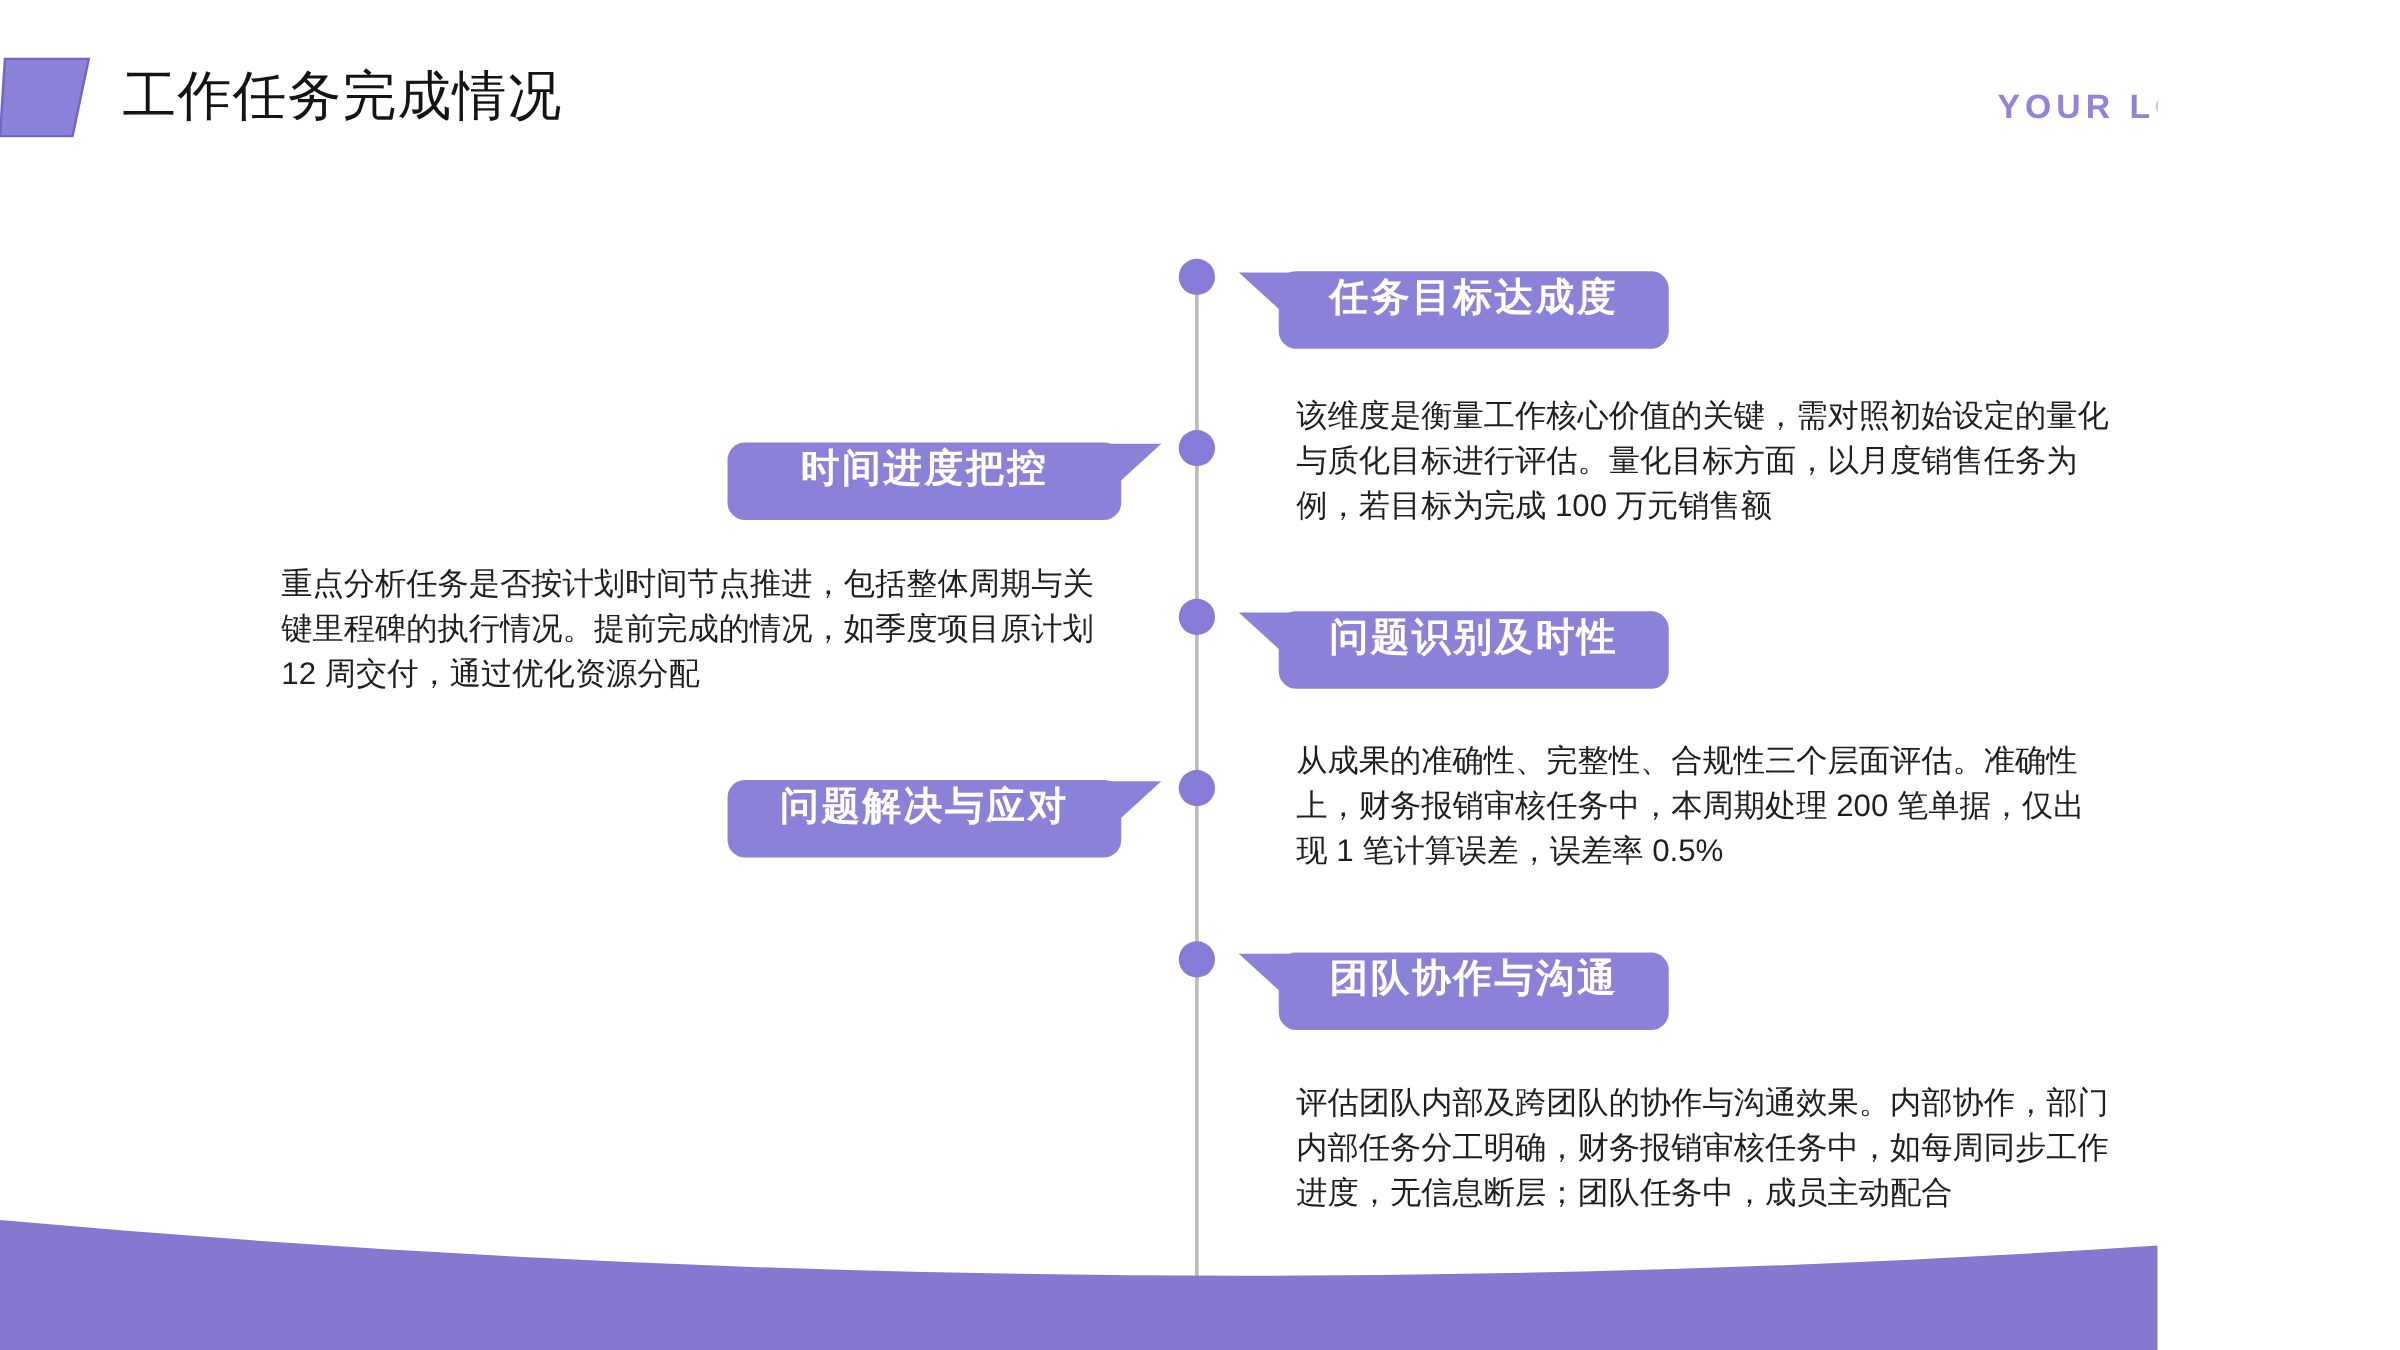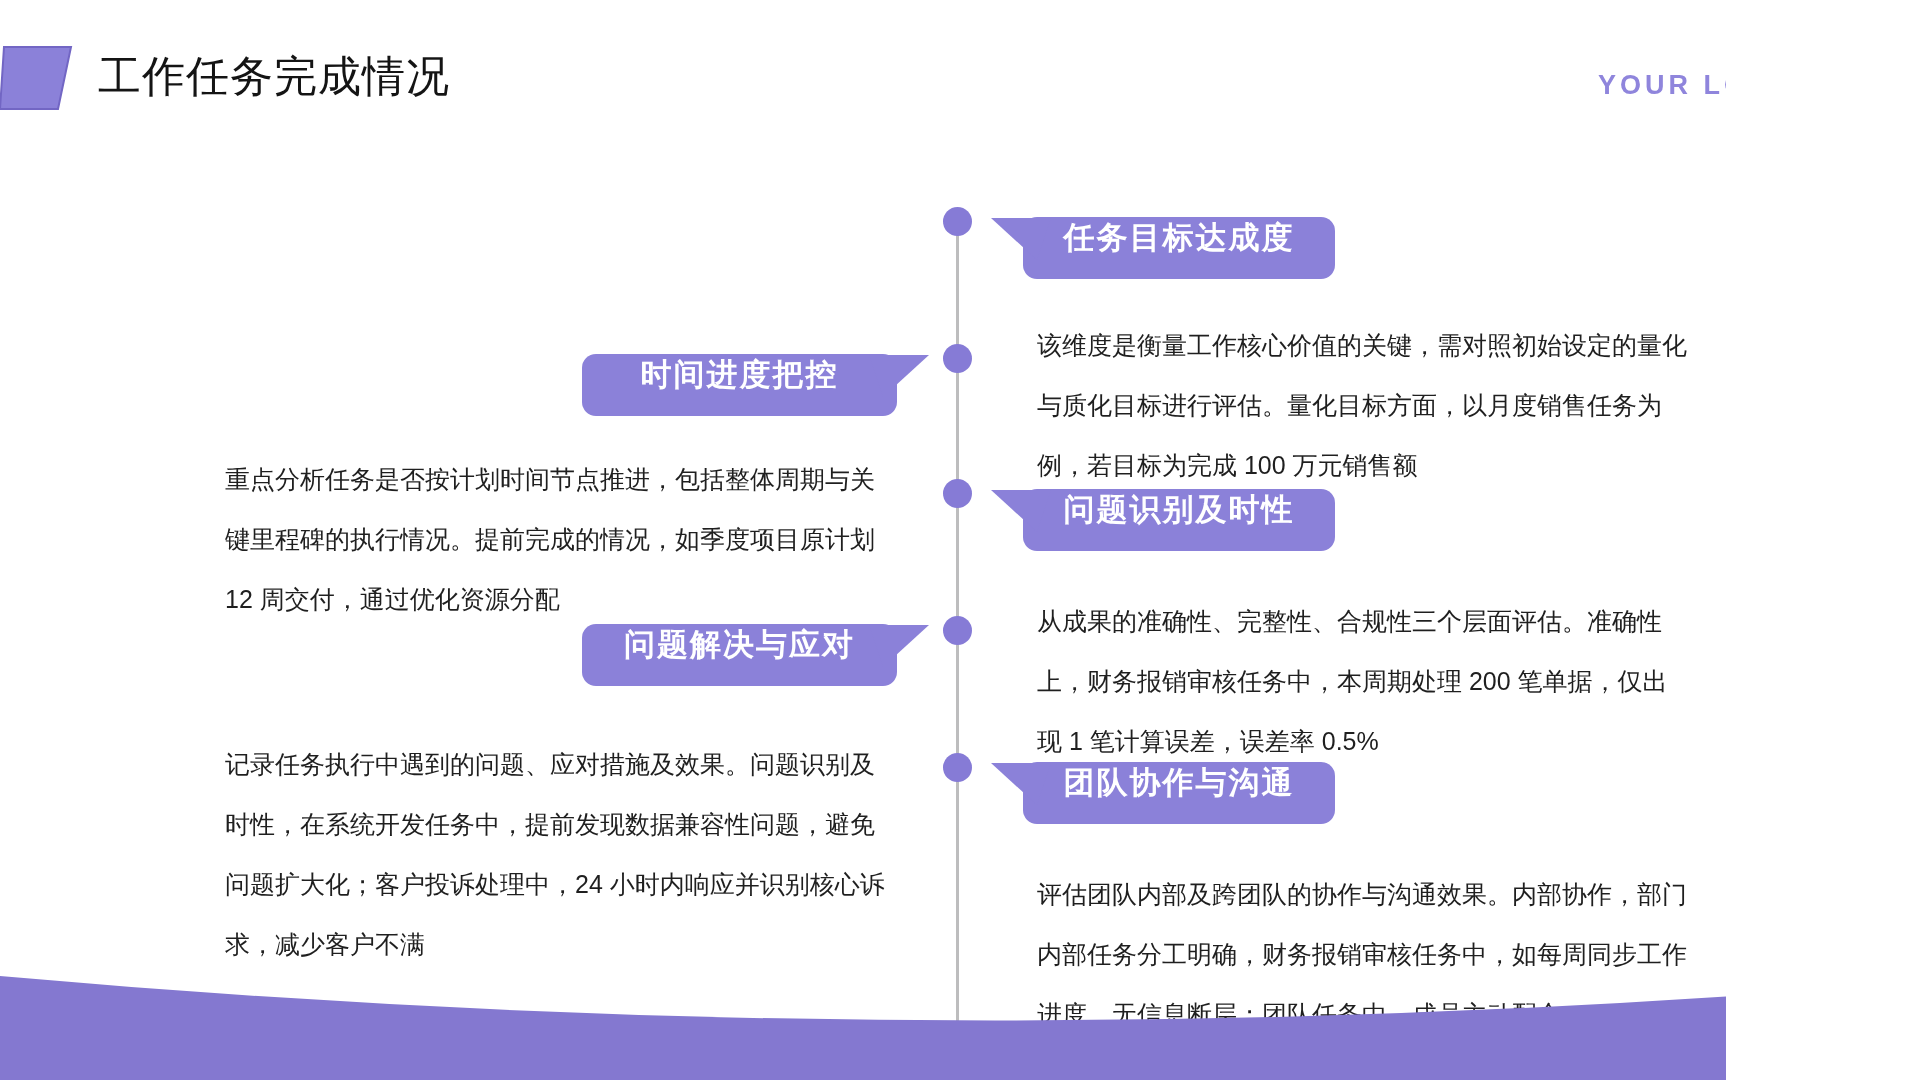--- a/index.html
+++ b/index.html
@@ -44,21 +44,21 @@
     letter-spacing:2px; z-index:3; white-space:nowrap;
   }
   .banner.side-right { left:1023px; width:312px; }
   .banner.side-left  { left:582px;  width:315px; }
   .tail { position:absolute; top:-1px; }
   .banner.side-right .tail { left:-34px; }
   .banner.side-left  .tail { right:-34px; }
 
   .para {
     position:absolute;
-    font-size:25px; line-height:60px; color:#1f1f1f;
+    font-size:25px; line-height:36px; color:#1f1f1f;
     z-index:2;
   }
   .para.side-right { left:1037px; width:655px; text-align:left; }
   .para.side-left  { left:225px;  width:665px; text-align:left; }
 
   
   .wave { position:absolute; left:0; top:0; z-index:2; }
 </style>
 </head>
 <body>
@@ -102,21 +102,20 @@
     <span>问题识别及时性</span>
   </div>
   <div class="para side-right" style="top:591px">从成果的准确性、完整性、合规性三个层面评估。准确性上，财务报销审核任务中，本周期处理 200 笔单据，仅出现 1 笔计算误差，误差率 0.5%</div>
 
   <div class="banner side-left" style="top:624px">
     <svg class="tail" width="64" height="46" viewBox="0 0 64 46">
       <polygon points="62,2 2,2 16,44" fill="#8b81d9"></polygon>
     </svg>
     <span>问题解决与应对</span>
   </div>
-  <div class="para side-left" style="top:734px">记录任务执行中遇到的问题、应对措施及效果。问题识别及时性，在系统开发任务中，提前发现数据兼容性问题，避免问题扩大化；客户投诉处理中，24 小时内响应并识别核心诉求，减少客户不满</div>
 
   <div class="banner side-right" style="top:762px">
     <svg class="tail" width="64" height="46" viewBox="0 0 64 46">
       <polygon points="2,2 62,2 48,44" fill="#8b81d9"></polygon>
     </svg>
     <span>团队协作与沟通</span>
   </div>
   <div class="para side-right" style="top:864px">评估团队内部及跨团队的协作与沟通效果。内部协作，部门内部任务分工明确，财务报销审核任务中，如每周同步工作进度，无信息断层；团队任务中，成员主动配合</div>
 
   <svg class="wave" width="1920" height="1080" viewBox="0 0 1920 1080">

